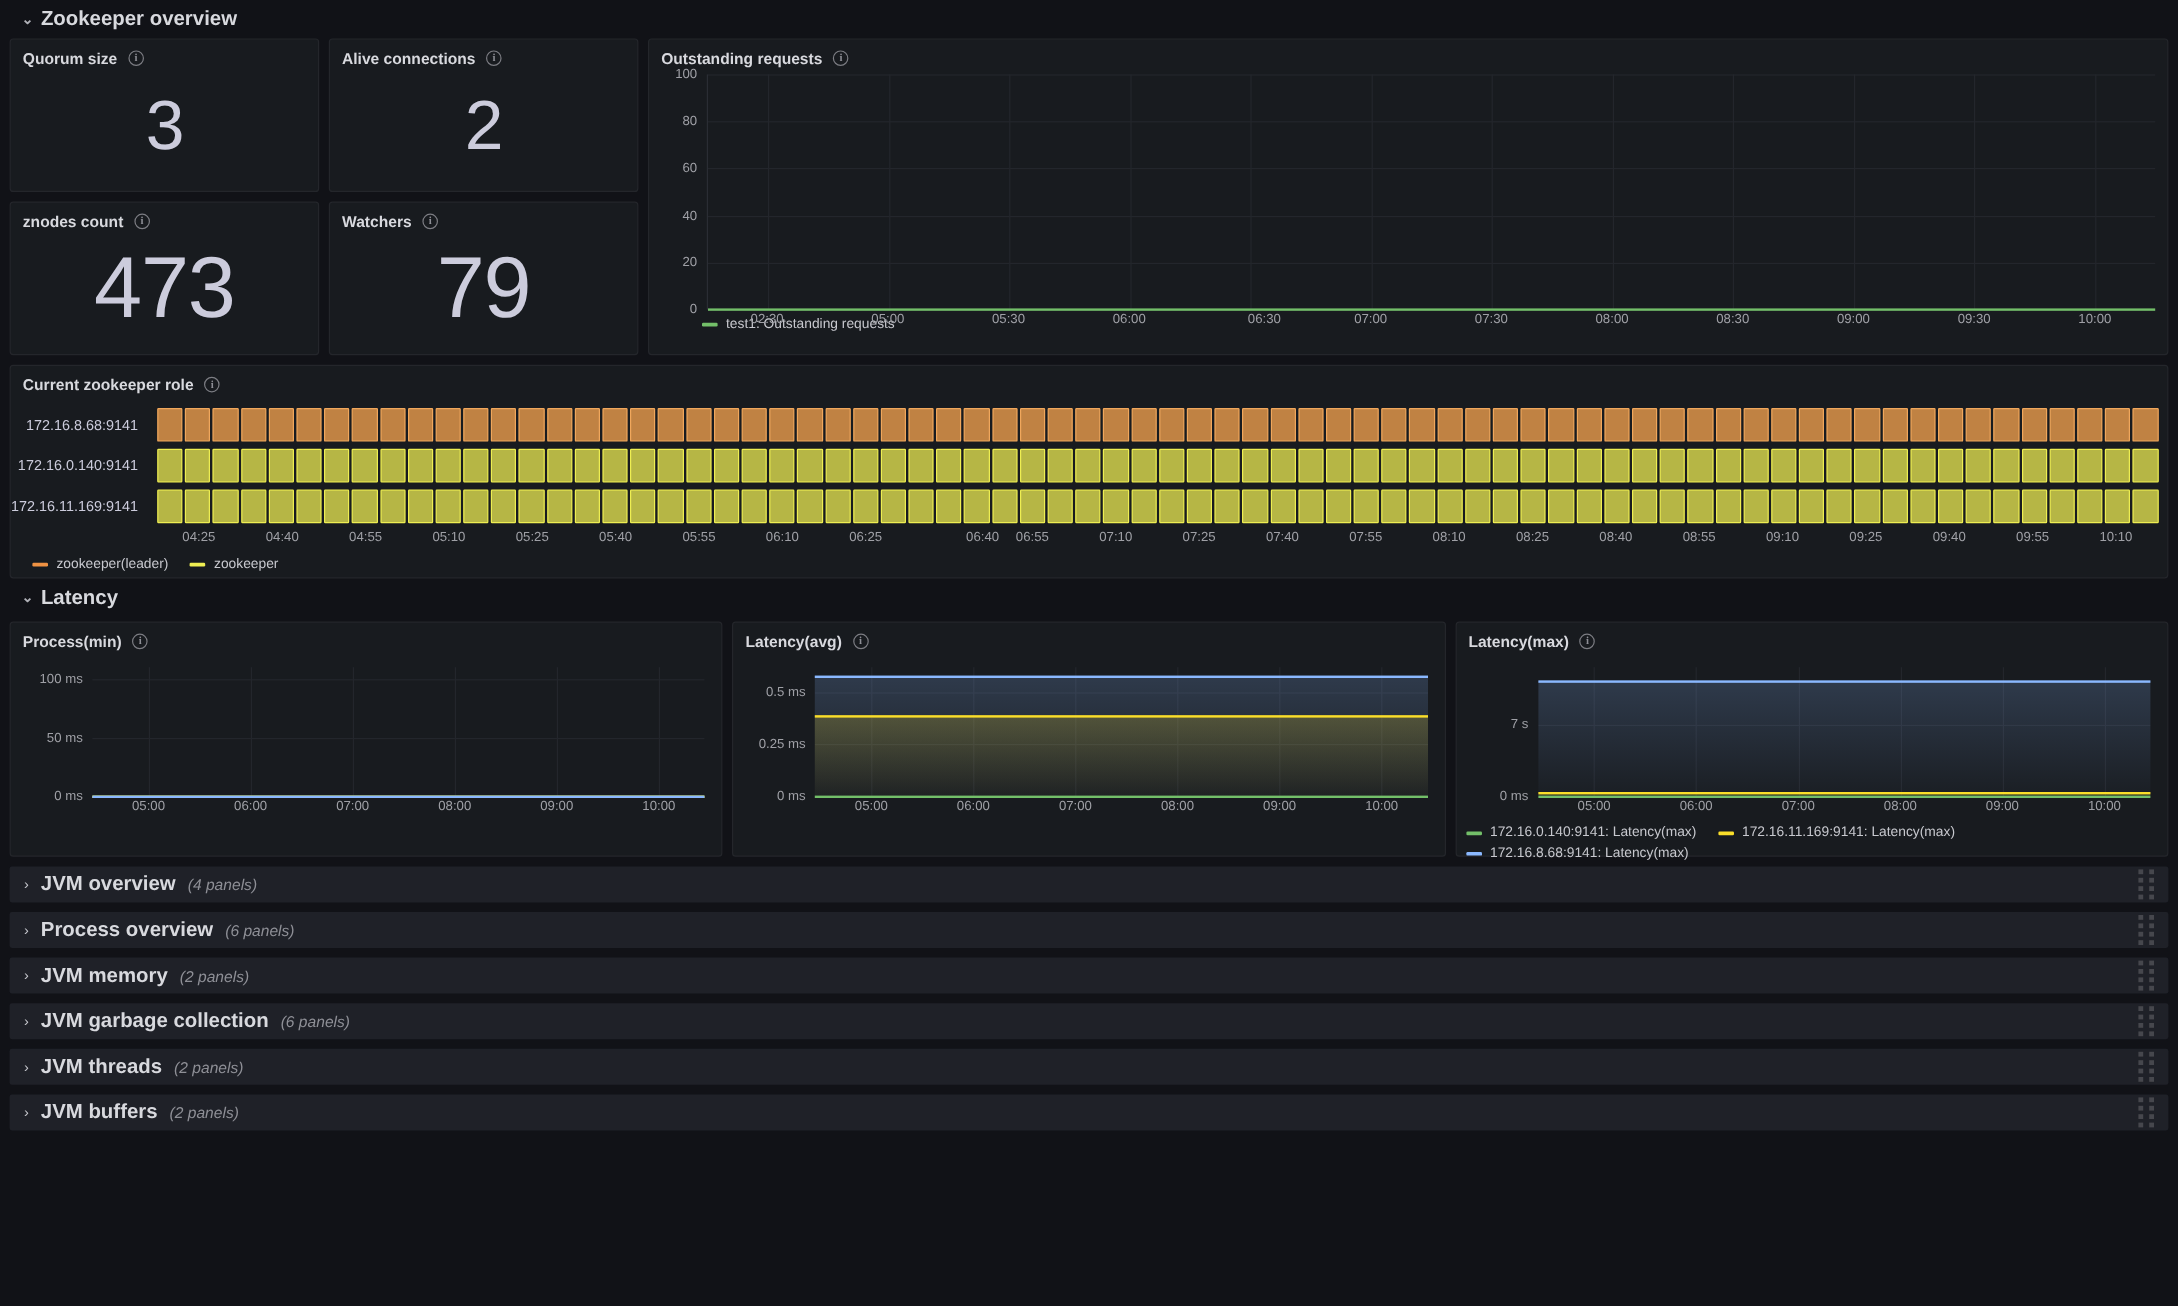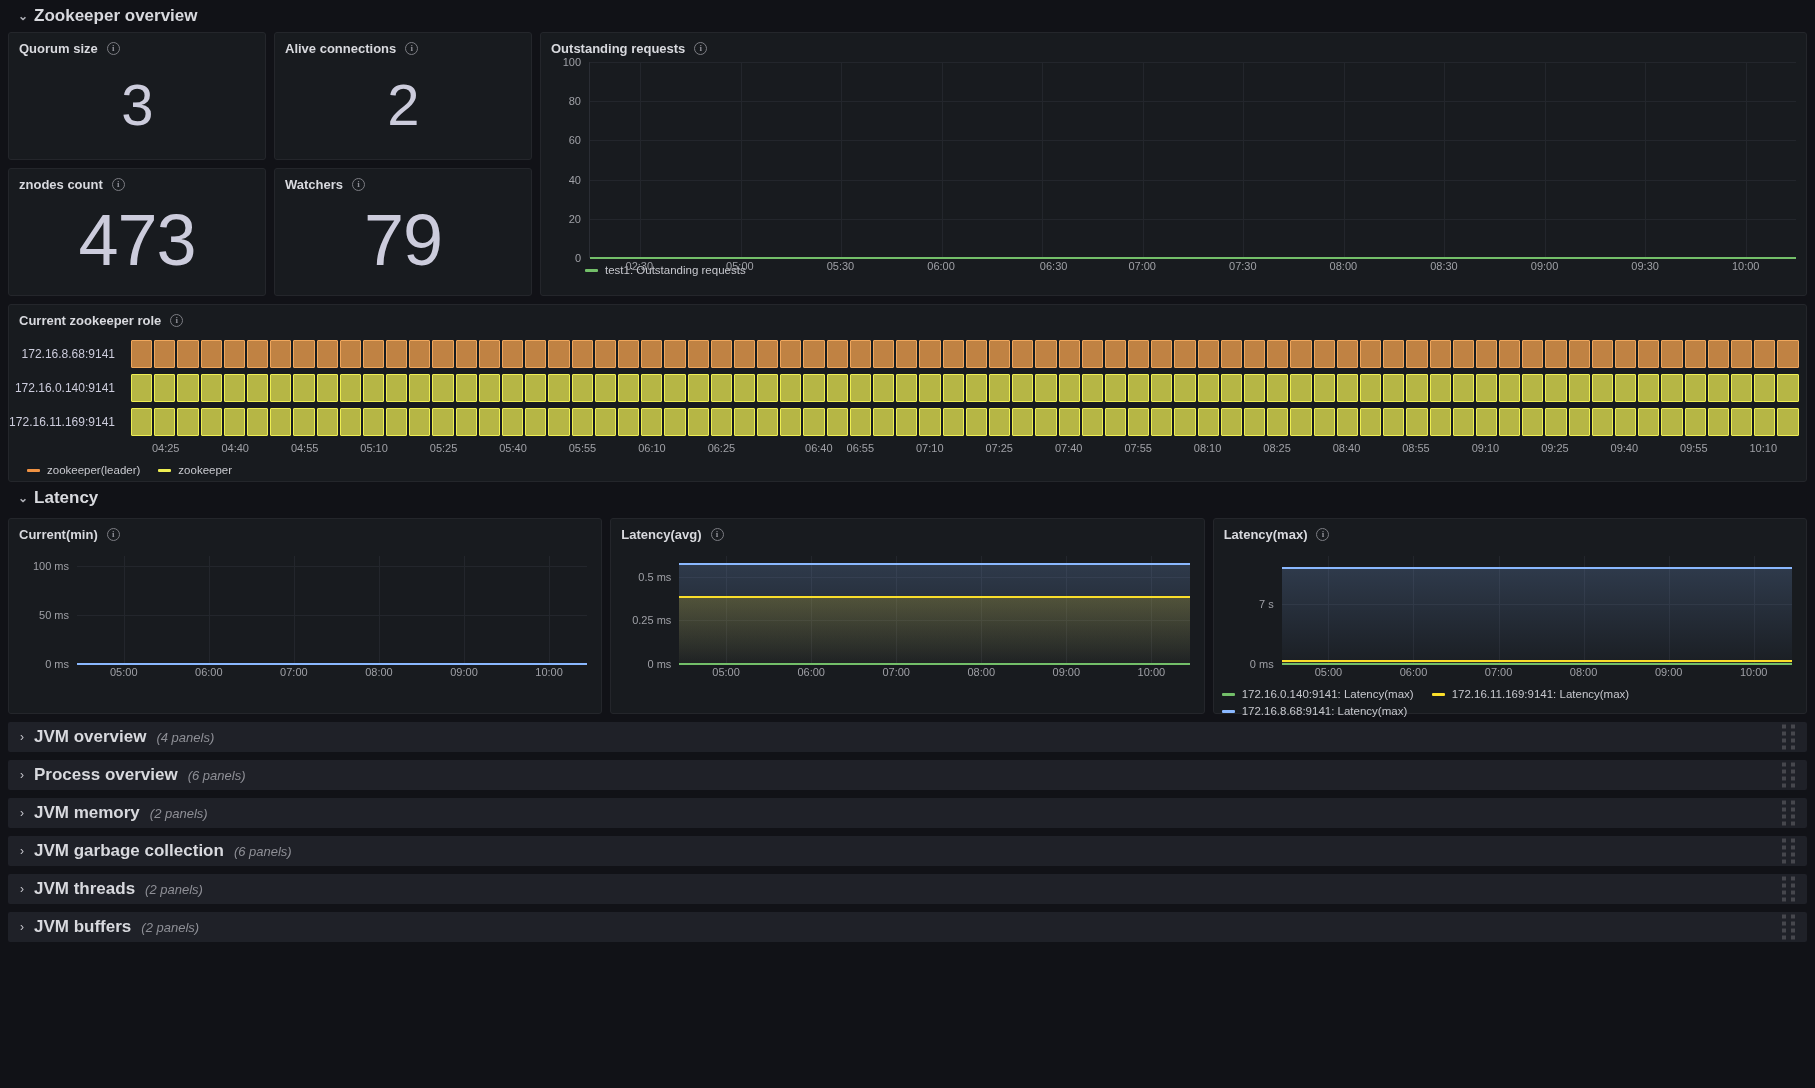--- a/index.html
+++ b/index.html
@@ -498,21 +498,21 @@
   </div>
 
   <div class="row-header">
     <span class="chev">⌄</span>
     <span>Latency</span>
   </div>
 
   <div class="latency-row" id="latency-row">
       <div class="panel lat-panel">
         <div class="panel-title">
-          <span>Current(min)</span>
+          <span>Process(min)</span>
           <span class="info-icon">i</span>
         </div>
         <div class="lat-chart">
           <div class="lat-yaxis">
             <div class="ytick" style="top: 100%;">0 ms</div>
             <div class="ytick" style="top: 54.5455%;">50 ms</div>
             <div class="ytick" style="top: 9.09091%;">100 ms</div>
           </div>
           <div class="lat-plot">
             <div class="gridline-h" style="top: 100%;"></div>

